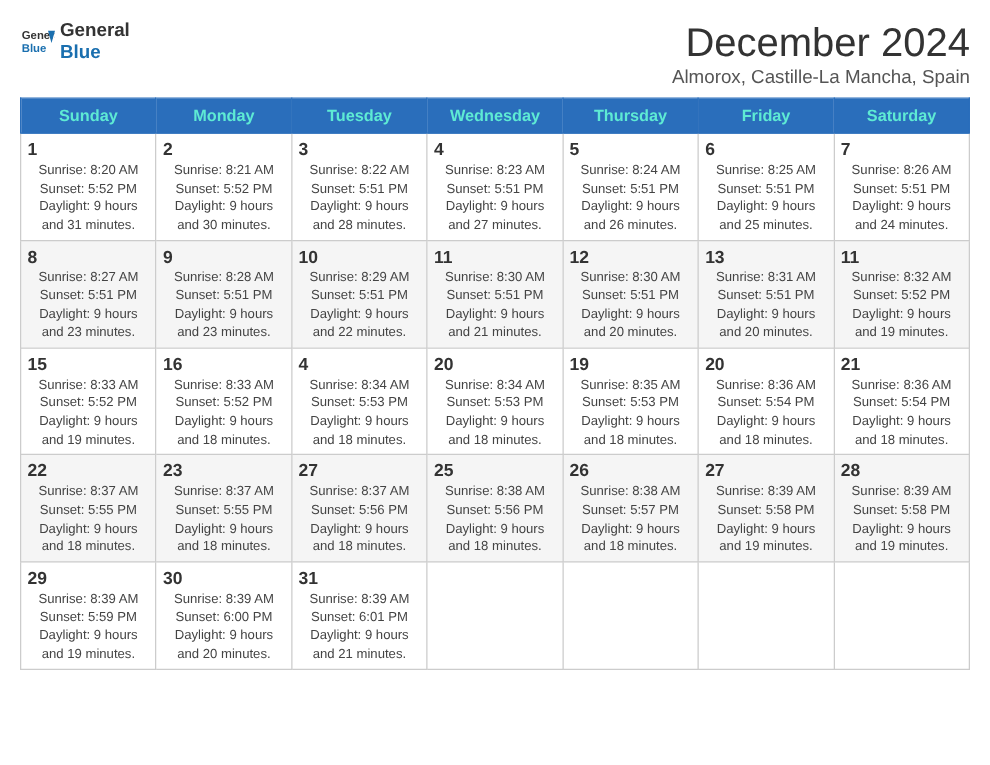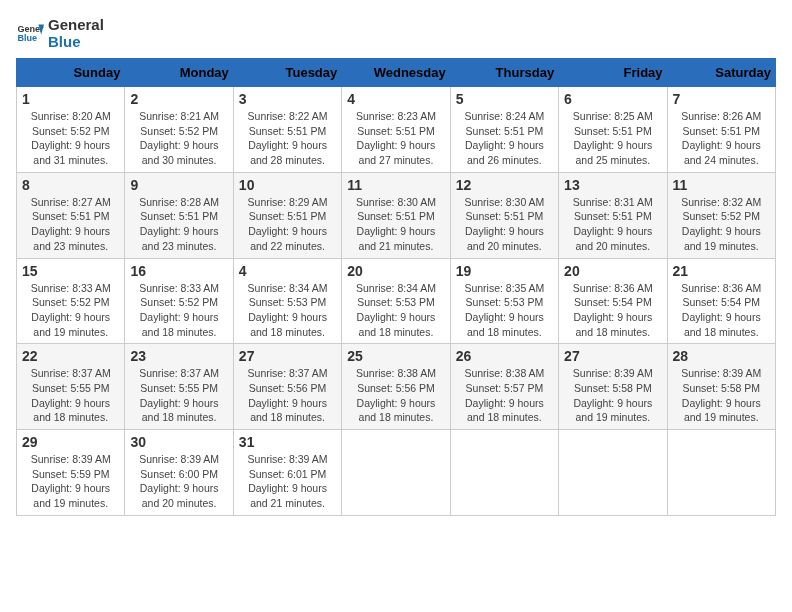--- a/index.html
+++ b/index.html
@@ -37,23 +37,23 @@
       font-size: 15px;
       color: #555;
     }
     .calendar-table {
       width: 100%;
       border-collapse: collapse;
       font-size: 11px;
     }
     .calendar-table th {
       background-color: #2a6ebb;
-      color: #000000;
+      color: #5eead4;
       padding: 6px 4px;
-      text-align: right;
+      text-align: center;
       font-size: 13px;
       font-weight: bold;
       border: 1px solid #2a6ebb;
       margin-top: 38px;
     }
     .calendar-table td {
       border: 1px solid #ccc;
       vertical-align: top;
       padding: 4px 5px;
       width: calc(100% / 7);
@@ -88,20 +88,24 @@
     <svg class="logo-icon" viewBox="0 0 40 40">
       <text x="2" y="18" font-size="13" font-weight="bold" fill="#333">General</text>
       <text x="2" y="32" font-size="13" font-weight="bold" fill="#1a6faf">Blue</text>
       <polygon points="32,8 40,8 36,22" fill="#1a6faf"></polygon>
     </svg>
     <div>
       <div style="font-size:15px;font-weight:bold;color:#333;">General</div>
       <div style="font-size:15px;font-weight:bold;color:#1a6faf;">Blue</div>
     </div>
   </div>
+  <div class="title-area">
+    <div class="month-title">December 2024</div>
+    <div class="location-title">Almorox, Castille-La Mancha, Spain</div>
+  </div>
 </div>
 
 <table class="calendar-table">
   <thead>
     <tr id="weekday-header">
     <th>Sunday</th>
         <th>Monday</th>
         <th>Tuesday</th>
         <th>Wednesday</th>
         <th>Thursday</th>

